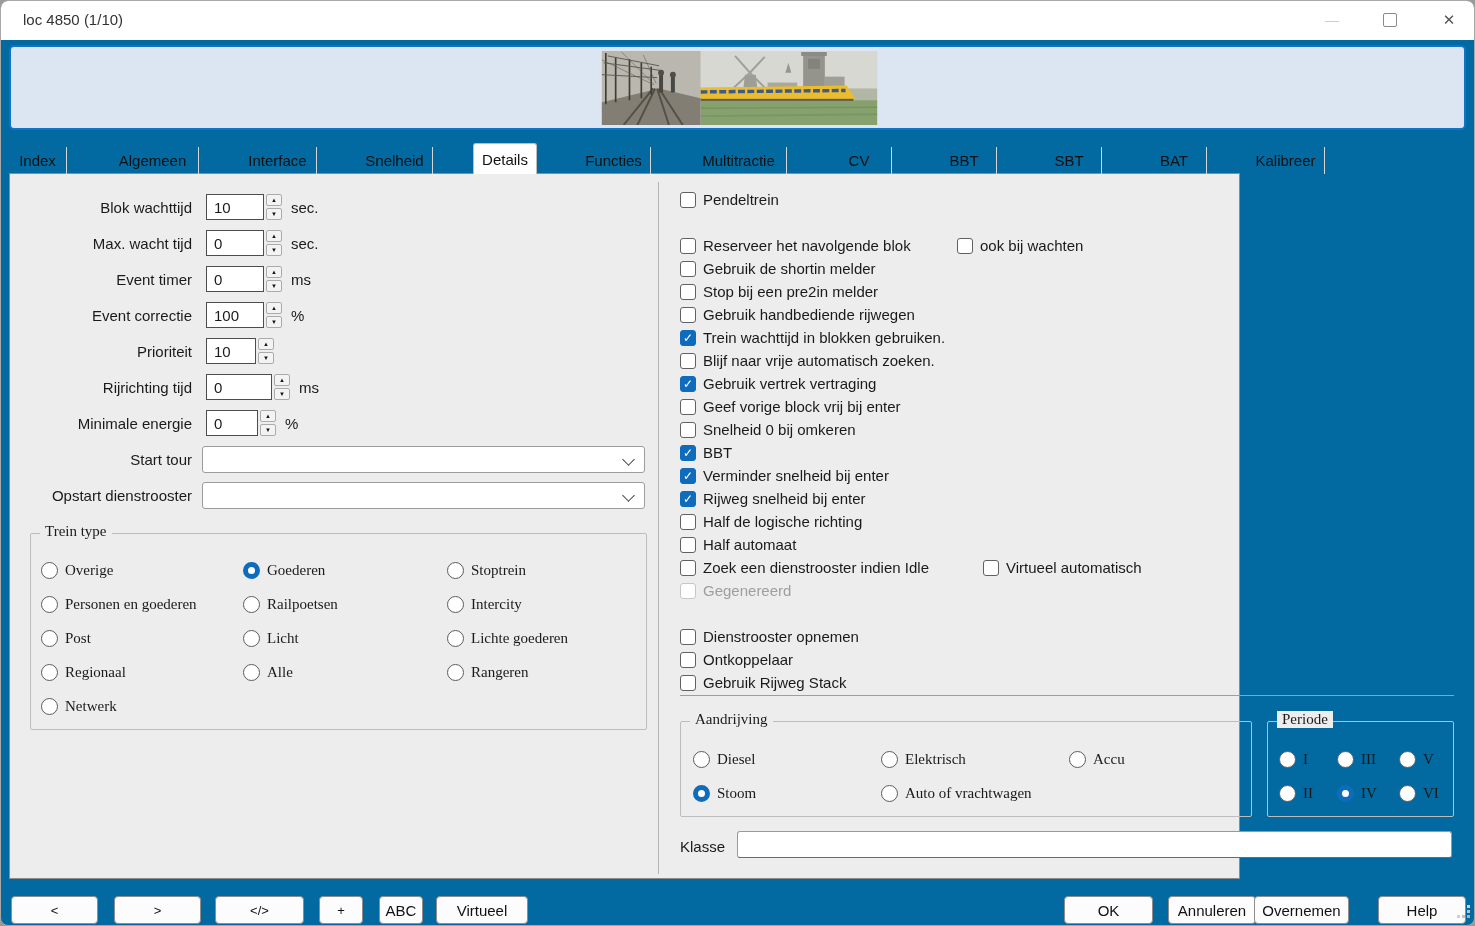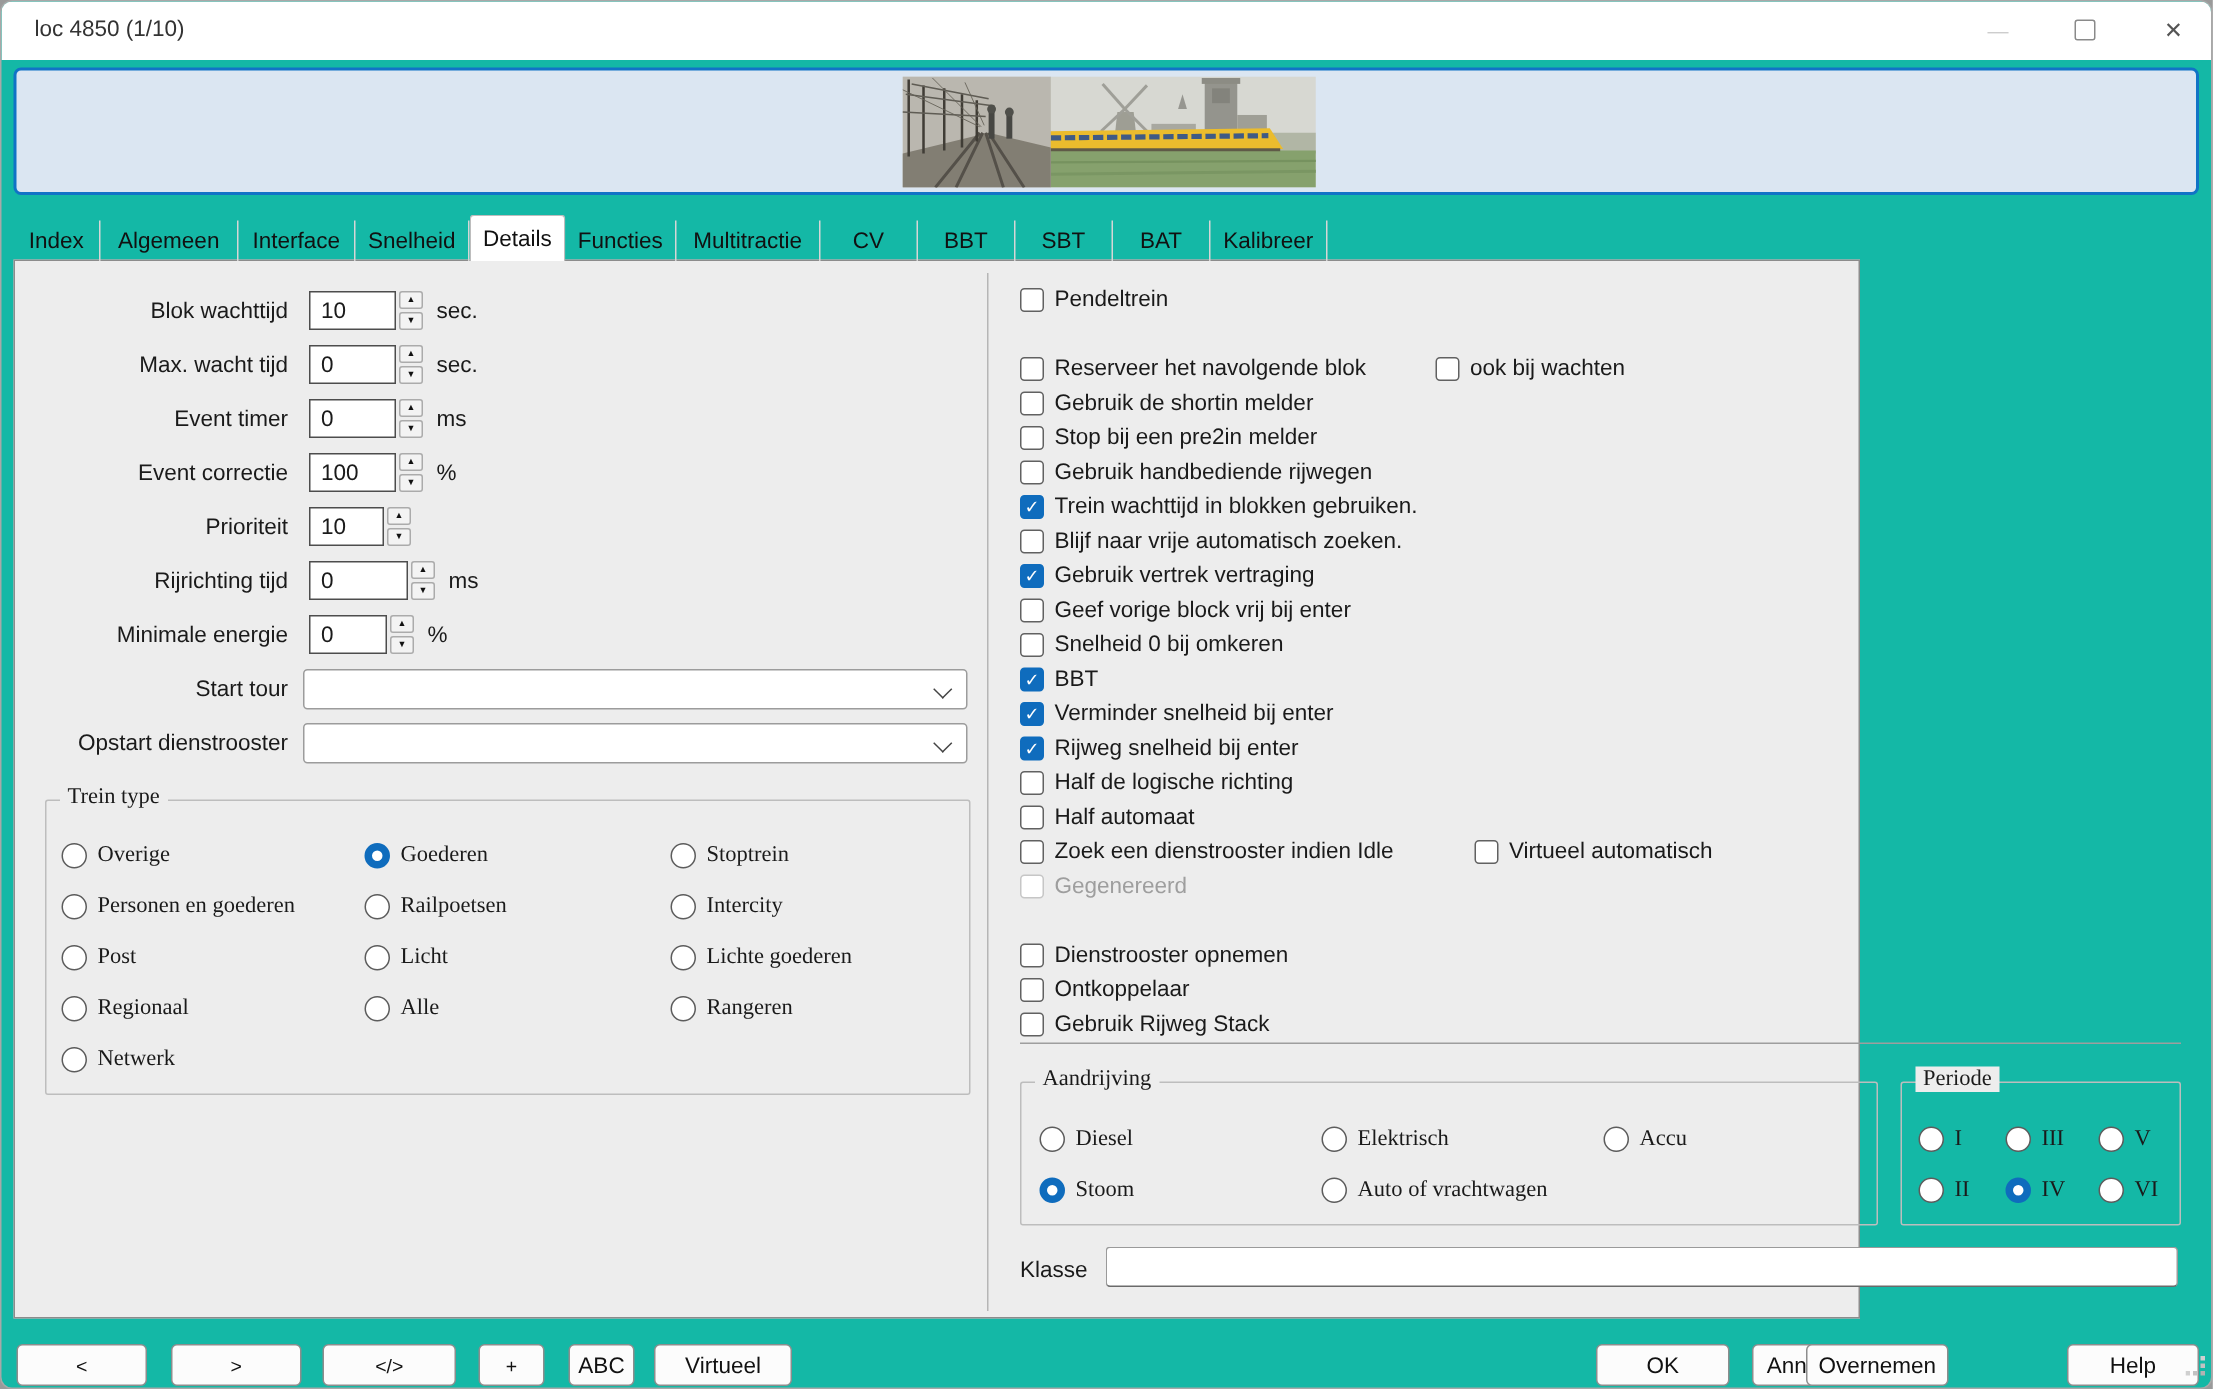--- a/index.html
+++ b/index.html
@@ -1,34 +1,34 @@
 <!DOCTYPE html>
 <html><head>
 <meta charset="utf-8">
 <style>
   html,body{margin:0;padding:0;background:#9a9a9a;}
   .window{
-    position:relative;width:1475px;height:926px;background:#14b8a6;
+    position:relative;width:1475px;height:926px;background:#0369a1;
     font-family:"Liberation Sans",sans-serif;font-size:15px;color:#1a1a1a;
     border:1px solid #a8a8a8;box-sizing:border-box;border-radius:8px;overflow:hidden;
   }
   
   .titlebar{position:absolute;left:0;top:0;width:100%;height:39px;background:#ffffff;}
   .title{position:absolute;left:22px;top:10px;font-size:15px;color:#333;}
   .winbtn{position:absolute;top:0;width:46px;height:38px;display:flex;align-items:center;justify-content:center;cursor:default;}
   .winbtn.min{left:1308px;color:#cdcdcd;font-size:14px;}
   .winbtn.max{left:1366px;}
   .maxsq{width:12px;height:12px;border:1px solid #8a8a8a;border-radius:2px;}
   .winbtn.close{left:1425px;color:#555;font-size:15px;}
   
   .header{position:absolute;left:8px;top:44px;width:1457px;height:85px;background:#dbe6f2;
     border:2px solid #1173c6;border-radius:5px;box-sizing:border-box;}
   .photo{position:absolute;left:589px;top:4px;width:279px;height:74px;}
   
-  .tabs{position:absolute;left:8px;top:142px;height:31px;display:flex;align-items:flex-end;z-index:4;}
+  .tabs{position:absolute;left:8px;top:142px;height:31px;display:flex;align-items:flex-end;z-index:4;gap:40px;}
   .tab{height:27px;display:flex;align-items:center;justify-content:center;
     border-right:1px solid #d6d6d6;box-sizing:border-box;color:#111;}
   .tab.on{height:31px;background:#fff;border:1px solid #bdbdbd;border-bottom:none;
     border-radius:3px 3px 0 0;position:relative;z-index:6;}
   
   .panel{position:absolute;left:8px;top:172px;width:1231px;height:706px;
     border:1px solid #8c8c8c;background:#ededed;box-sizing:border-box;z-index:3;}
   
   .frow{position:absolute;display:flex;align-items:center;height:26px;}
   .flabel{width:182px;text-align:right;margin-right:14px;}
@@ -463,21 +463,21 @@
   </div>
 
   <div class="btn sym" style="left:10px;width:87px">&lt;</div>
   <div class="btn sym" style="left:113px;width:87px">&gt;</div>
   <div class="btn sym" style="left:214px;width:89px">&lt;/&gt;</div>
   <div class="btn sym" style="left:318px;width:44px">+</div>
   <div class="btn" style="left:378px;width:44px">ABC</div>
   <div class="btn" style="left:435px;width:92px">Virtueel</div>
   <div class="btn" style="left:1063px;width:89px">OK</div>
   <div class="btn" style="left:1167px;width:88px">Annuleren</div>
-  <div class="btn" style="left:1203px;width:95px">Overnemen</div>
+  <div class="btn" style="left:1253px;width:95px">Overnemen</div>
   <div class="btn" style="left:1377px;width:88px">Help</div>
 
   <div class="grip">
     <svg width="14" height="14" viewBox="0 0 14 14">
       <rect x="10" y="10" width="3" height="3" fill="#b2b2b2"></rect>
       <rect x="10" y="5" width="3" height="3" fill="#c2c2c2"></rect>
       <rect x="5" y="10" width="3" height="3" fill="#c2c2c2"></rect>
       <rect x="10" y="0" width="3" height="3" fill="#d0d0d0"></rect>
       <rect x="0" y="10" width="3" height="3" fill="#d0d0d0"></rect>
     </svg>

